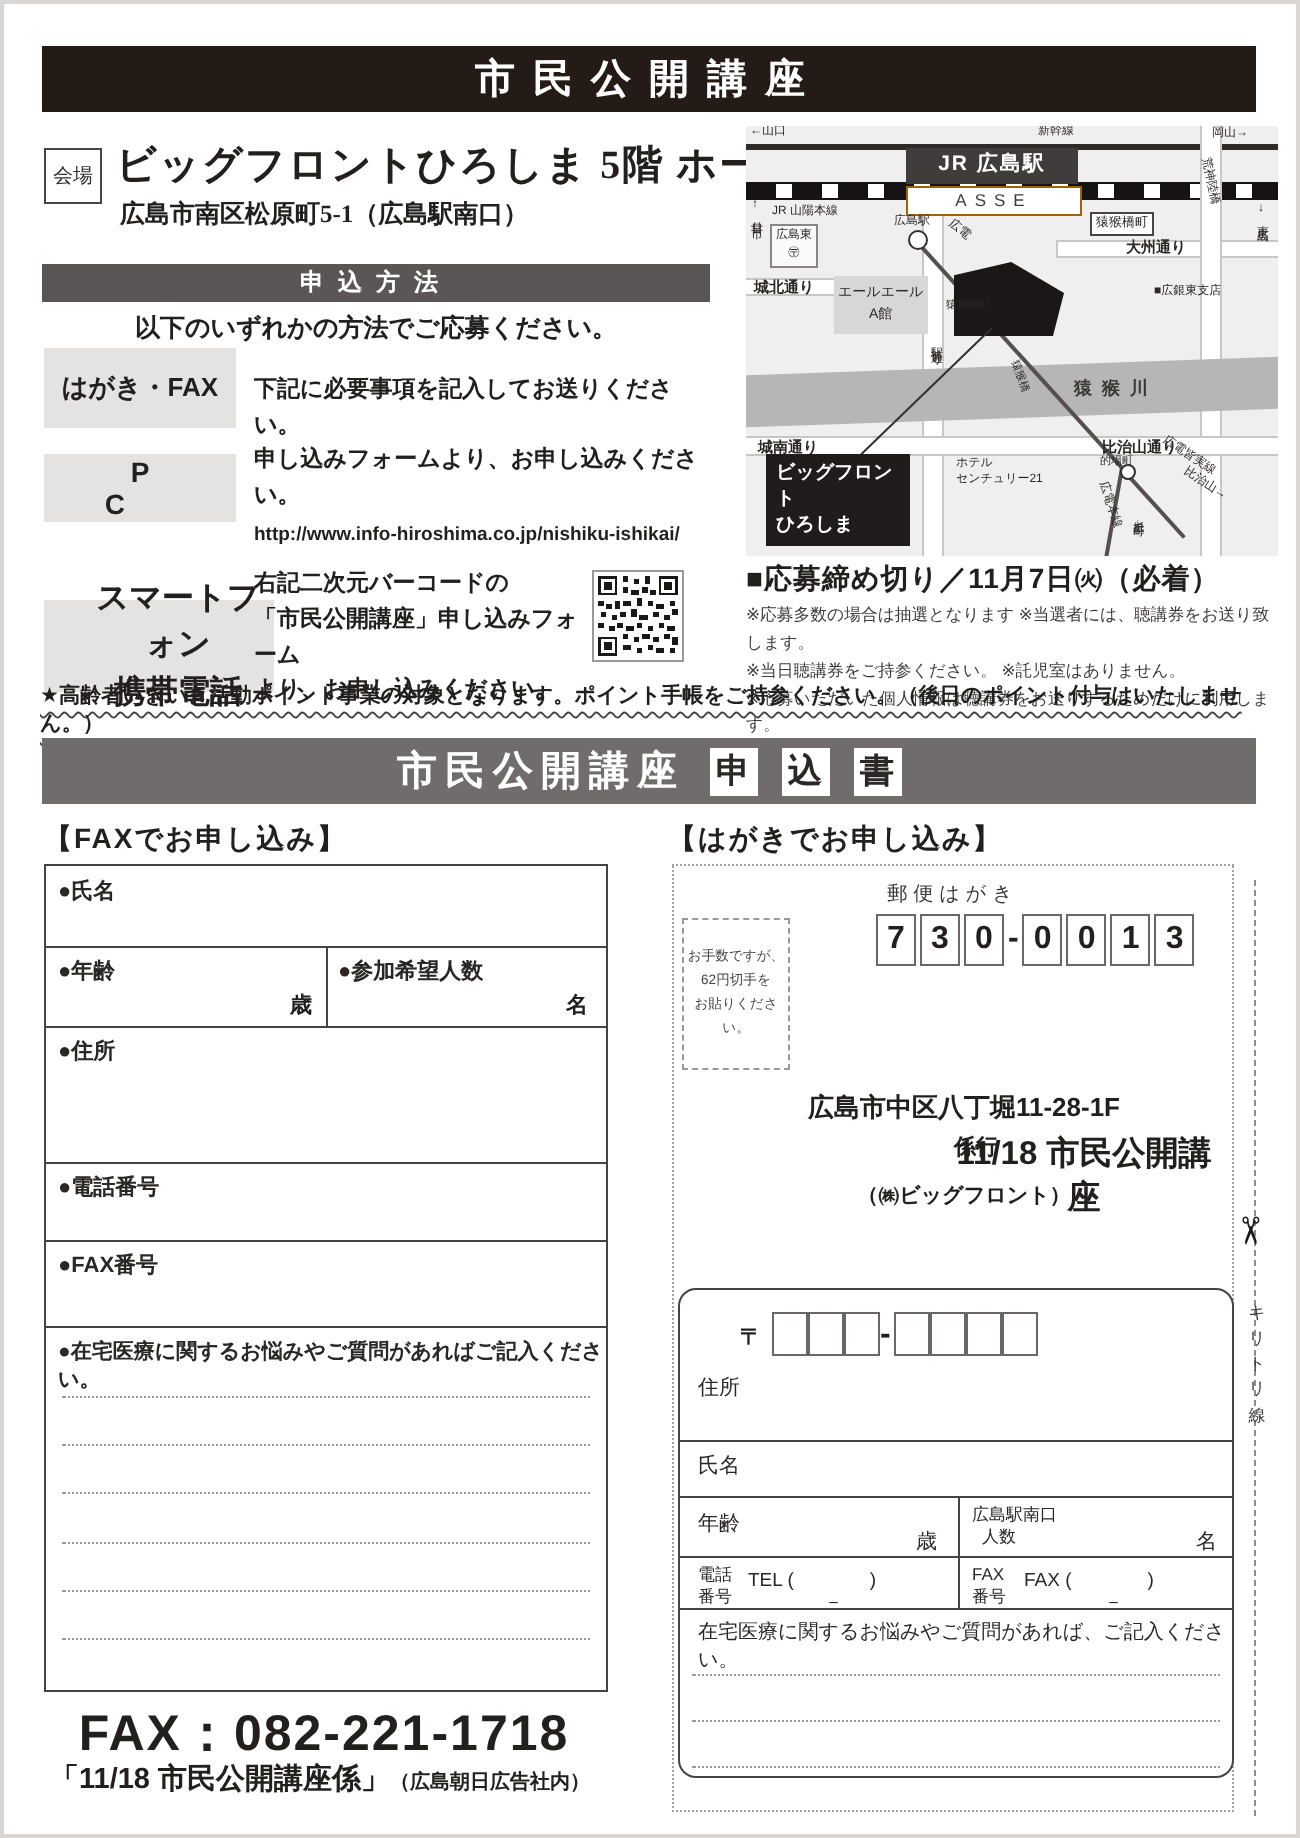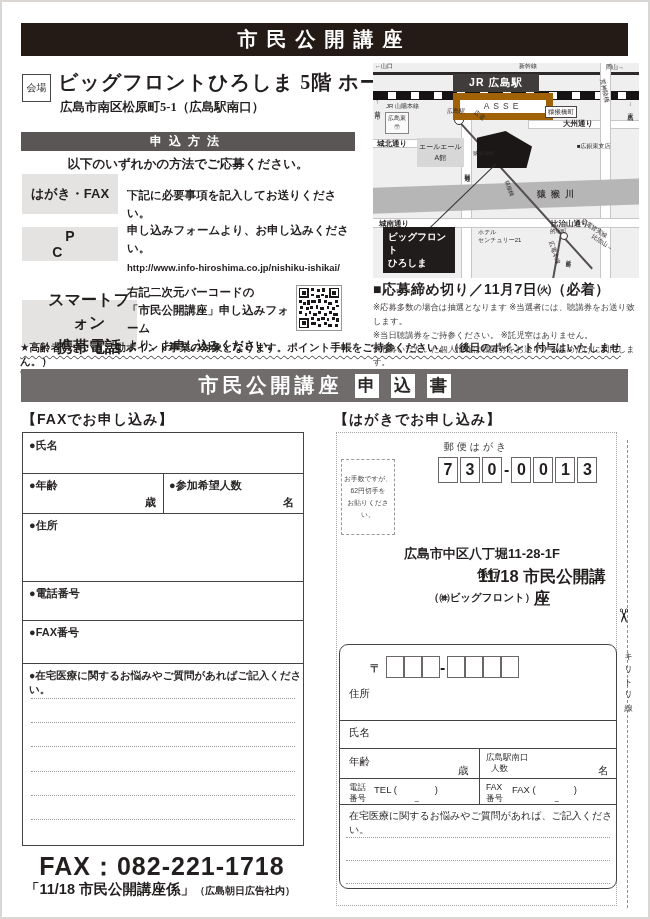--- a/index.html
+++ b/index.html
@@ -45,21 +45,21 @@
               clip-path:polygon(0 18%,52% 0,100% 42%,90% 100%,0 100%);}
   .pointer-line{left:57px;top:164px;width:91px;height:1.3px;background:#332f2f;
                 transform-origin:0 0;transform:rotate(-44deg);}
   .maplabel{position:absolute;font-size:7px;color:#2c2828;white-space:pre-line;line-height:1.25;z-index:5;}
   .f75{font-size:7.5px;font-weight:bold;}
   .f6{font-size:6px;}
   .f55{font-size:5.5px;}
   .vert{writing-mode:vertical-rl;letter-spacing:1px;}
   .jrbox{width:86px;height:18px;background:#403c3c;color:#fff;font-size:10.5px;font-weight:bold;
          display:flex;align-items:center;justify-content:center;letter-spacing:1px;}
-  .assebox{width:86px;height:13px;background:#fff;border:7px solid #a16207;font-size:8.5px;
+  .assebox{width:86px;height:13px;background:#fff;border:1px solid #a16207;font-size:8.5px;
            display:flex;align-items:center;justify-content:center;letter-spacing:4px;color:#403c3c;}
   .whitebox{border:1px solid #4a4545;background:#fff;font-size:6.5px;padding:1px 2px;}
   .postbox{border:1px solid #8a8686;background:#fafafa;font-size:6px;text-align:center;padding:1px 2px;line-height:1.5;}
   .darkbox{background:#211c1c;color:#fff;font-size:9.5px;font-weight:bold;padding:4px 5px;width:62px;line-height:1.35;}
   .grayblock{background:#d8d7d7;font-size:7px;text-align:center;padding:4px 2px;line-height:1.5;}
   .riverlabel{font-size:9px;font-weight:bold;letter-spacing:5px;color:#3d3939;}
 
   
   .apply-header{left:21px;top:132px;width:334px;height:19px;background:#5a5656;color:#fff;
                 font-size:12px;font-weight:bold;letter-spacing:7px;

